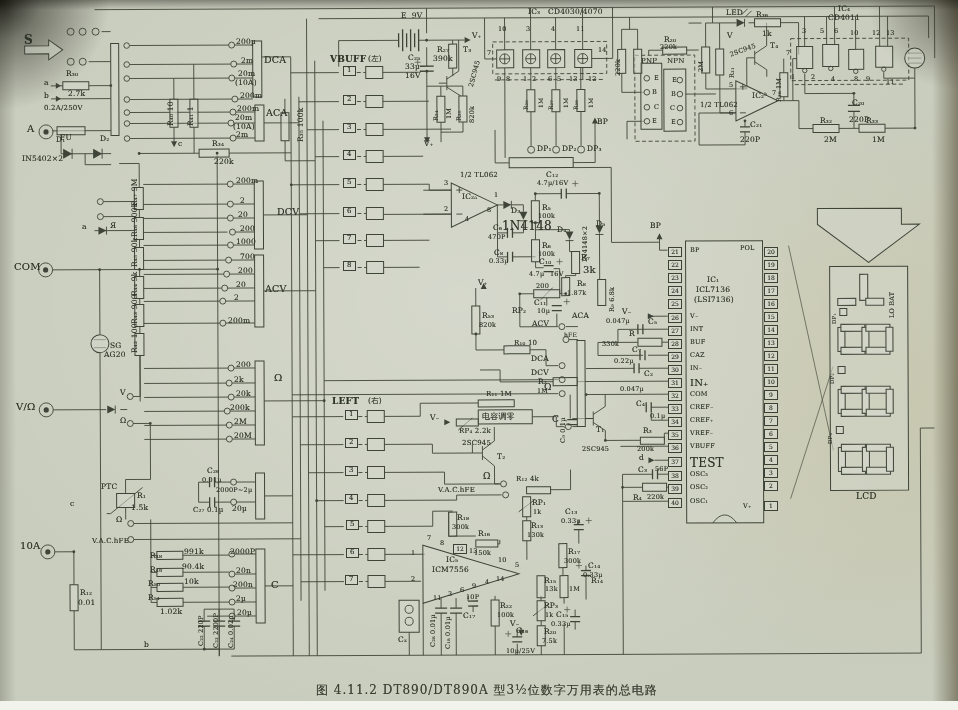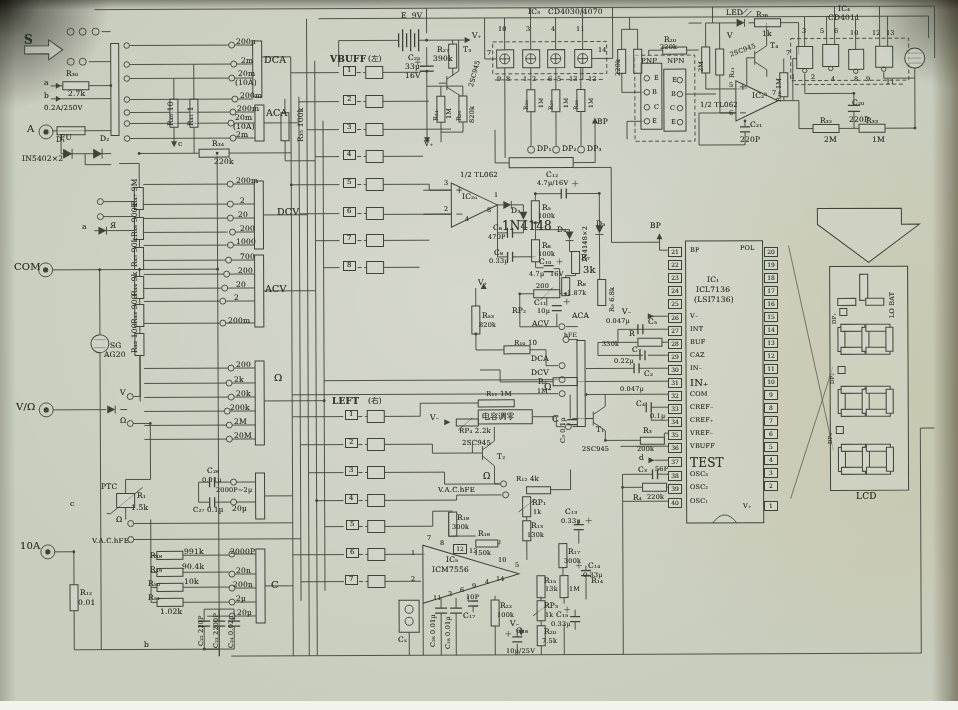--- a/index.html
+++ b/index.html
@@ -905,14 +905,15 @@
       <span class="lbl pin" style="left: 764px; top: 468px;">3</span>
       <span class="lbl pin" style="left: 764px; top: 481px;">2</span>
       <span class="lbl pin" style="left: 764px; top: 501px;">1</span>
       <span class="lbl" style="left: 889px; top: 318px; font-size: 6.5px; transform: rotate(-90deg);">LO BAT</span>
       <span class="lbl" style="left: 832px; top: 324px; font-size: 5.5px; transform: rotate(-90deg);">DP₁</span>
       <span class="lbl" style="left: 830px; top: 384px; font-size: 5.5px; transform: rotate(-90deg);">DP₂</span>
       <span class="lbl" style="left: 828px; top: 444px; font-size: 5.5px; transform: rotate(-90deg);">DP₃</span>
       <span class="lbl" style="left: 856px; top: 492px; font-size: 9px;">LCD</span>
     </div>
 
+  <div id="caption">图 4.11.2   DT890/DT890A 型3½位数字万用表的总电路</div>
   <div id="pagebottom"></div>
 </div>
 
 </body></html>

